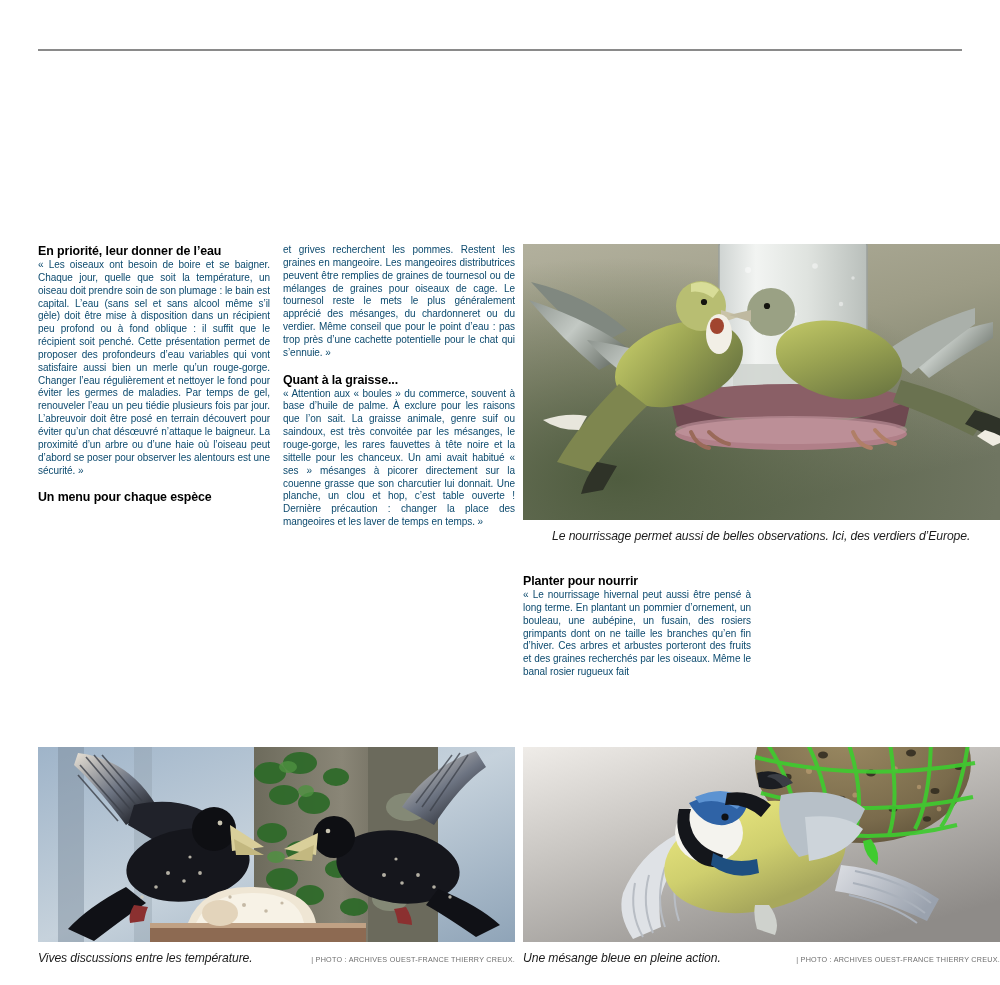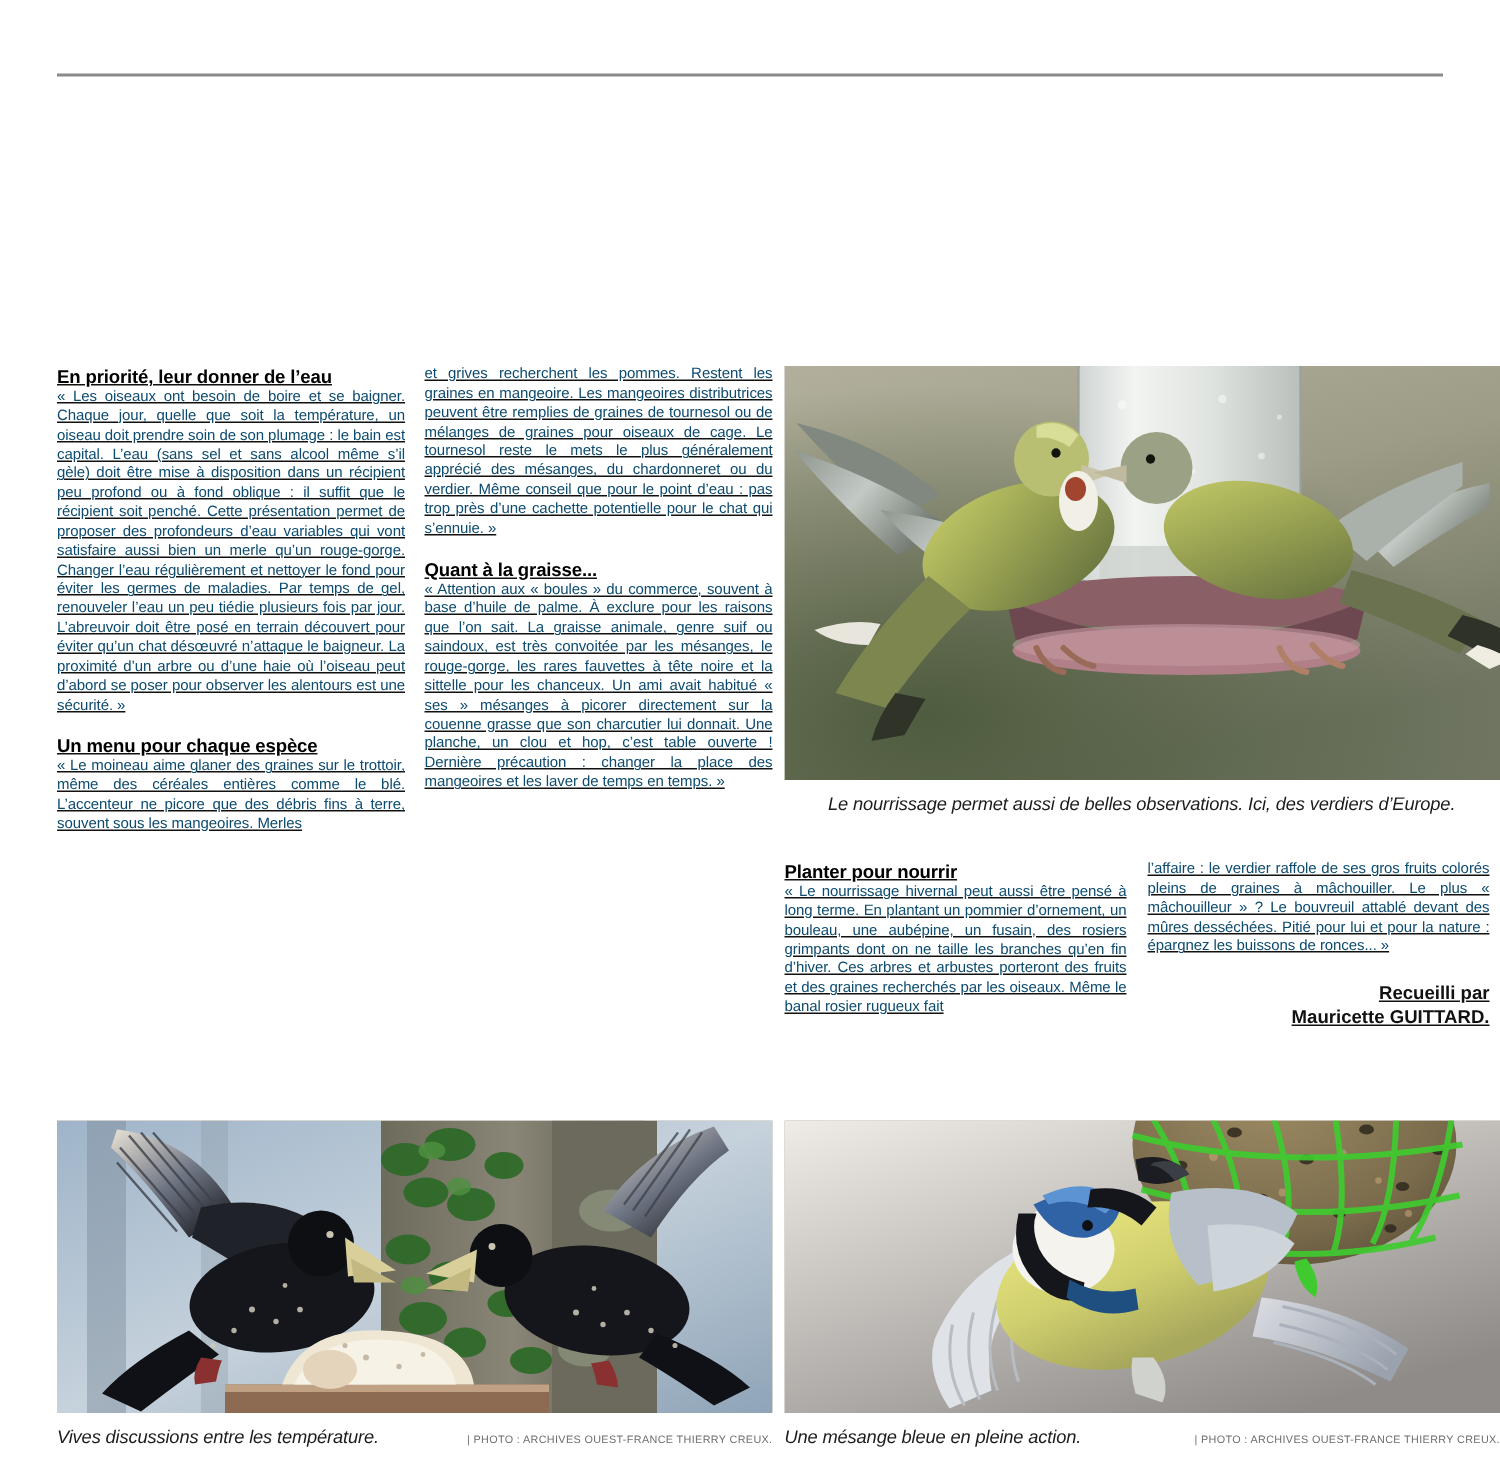--- a/index.html
+++ b/index.html
@@ -58,21 +58,20 @@
   .grid {
     position: absolute;
     left: 38px; top: 244px;
     width: 962px;
   }
 
   .col {
     position: absolute;
     top: 0;
     width: 232px;
-    text-decoration: underline;
   }
   .col-1 { left: 0; }
   .col-2 { left: 245px; }
   .col-3 { left: 485px; width: 228px; }
   .col-4 { left: 727px; width: 228px; }
 
   .subhead {
     font-size: 12.4px;
     font-weight: 700;
     color: #000;
@@ -174,41 +173,35 @@
 <div class="headline-wrap">
 </div>
 
 <div class="grid">
 
   <div class="col col-1">
     <h3 class="subhead">En priorité, leur donner de l’eau</h3>
     <p class="body">« Les oiseaux ont besoin de boire et se baigner. Chaque jour, quelle que soit la température, un oiseau doit prendre soin de son plumage : le bain est capital. L’eau (sans sel et sans alcool même s’il gèle) doit être mise à disposition dans un récipient peu profond ou à fond oblique : il suffit que le récipient soit penché. Cette présentation permet de proposer des profondeurs d’eau variables qui vont satisfaire aussi bien un merle qu’un rouge-gorge. Changer l’eau régulièrement et nettoyer le fond pour éviter les germes de maladies. Par temps de gel, renouveler l’eau un peu tiédie plusieurs fois par jour. L’abreuvoir doit être posé en terrain découvert pour éviter qu’un chat désœuvré n’attaque le baigneur. La proximité d’un arbre ou d’une haie où l’oiseau peut d’abord se poser pour observer les alentours est une sécurité. »</p>
 
     <h3 class="subhead spaced">Un menu pour chaque espèce</h3>
-    <p class="body">« Le moineau aime glaner des graines sur le trottoir, même des céréales entières comme le blé. L’accenteur ne picore que des débris fins à terre, souvent sous les mangeoires. Merles</p>
   </div>
 
   <div class="col col-2">
     <p class="body">et grives recherchent les pommes. Restent les graines en mangeoire. Les mangeoires distributrices peuvent être remplies de graines de tournesol ou de mélanges de graines pour oiseaux de cage. Le tournesol reste le mets le plus généralement apprécié des mésanges, du chardonneret ou du verdier. Même conseil que pour le point d’eau : pas trop près d’une cachette potentielle pour le chat qui s’ennuie. »</p>
 
     <h3 class="subhead spaced">Quant à la graisse...</h3>
     <p class="body">« Attention aux « boules » du commerce, souvent à base d’huile de palme. À exclure pour les raisons que l’on sait. La graisse animale, genre suif ou saindoux, est très convoitée par les mésanges, le rouge-gorge, les rares fauvettes à tête noire et la sittelle pour les chanceux. Un ami avait habitué « ses » mésanges à picorer directement sur la couenne grasse que son charcutier lui donnait. Une planche, un clou et hop, c’est table ouverte ! Dernière précaution : changer la place des mangeoires et les laver de temps en temps. »</p>
   </div>
 
   <div class="col col-3" style="top:330px;">
     <h3 class="subhead">Planter pour nourrir</h3>
     <p class="body">« Le nourrissage hivernal peut aussi être pensé à long terme. En plantant un pommier d’ornement, un bouleau, une aubépine, un fusain, des rosiers grimpants dont on ne taille les branches qu’en fin d’hiver. Ces arbres et arbustes porteront des fruits et des graines recherchés par les oiseaux. Même le banal rosier rugueux fait</p>
   </div>
 
   <div class="col col-4" style="top:330px;">
-    <p class="body">l’affaire : le verdier raffole de ses gros fruits colorés pleins de graines à mâchouiller. Le plus « mâchouilleur » ? Le bouvreuil attablé devant des mûres desséchées. Pitié pour lui et pour la nature : épargnez les buissons de ronces... »</p>
-    <div class="signoff">
-      <div>Recueilli par</div>
-      <div>Mauricette GUITTARD.</div>
-    </div>
   </div>
 
   <div class="photo photo-top">
     <svg viewBox="0 0 477 276" preserveAspectRatio="none">
       <defs>
         <linearGradient id="bgTop" x1="0" y1="0" x2="0.4" y2="1">
           <stop offset="0%" stop-color="#b2b09d"></stop>
           <stop offset="45%" stop-color="#9d9c86"></stop>
           <stop offset="100%" stop-color="#6f7561"></stop>
         </linearGradient>

